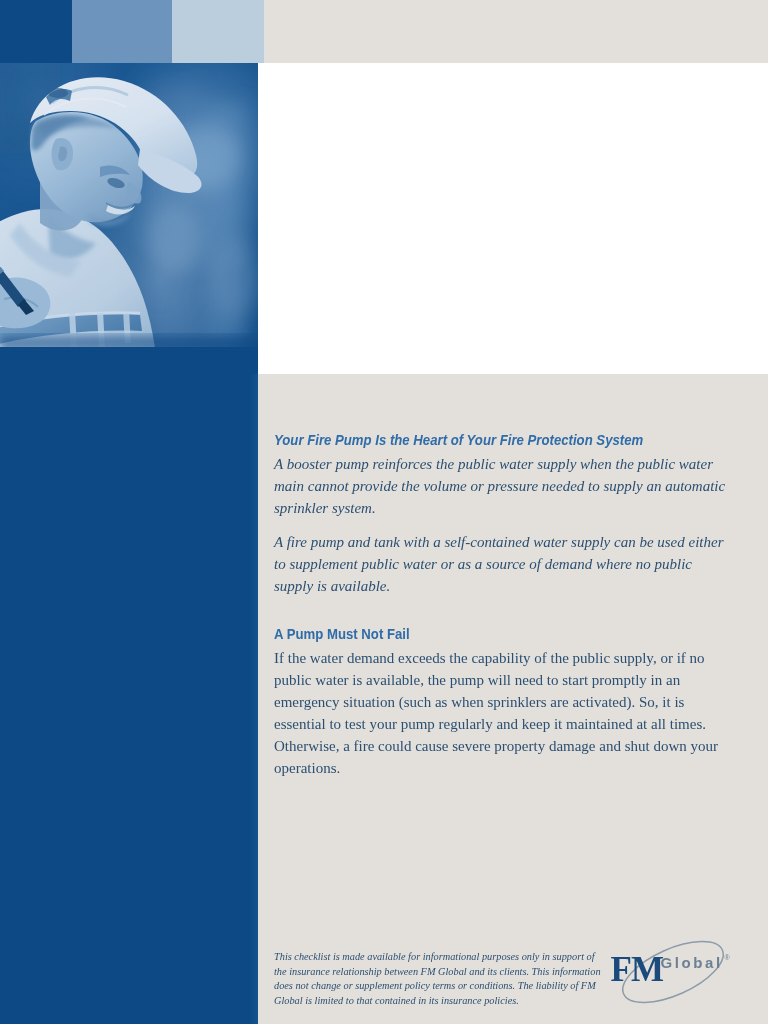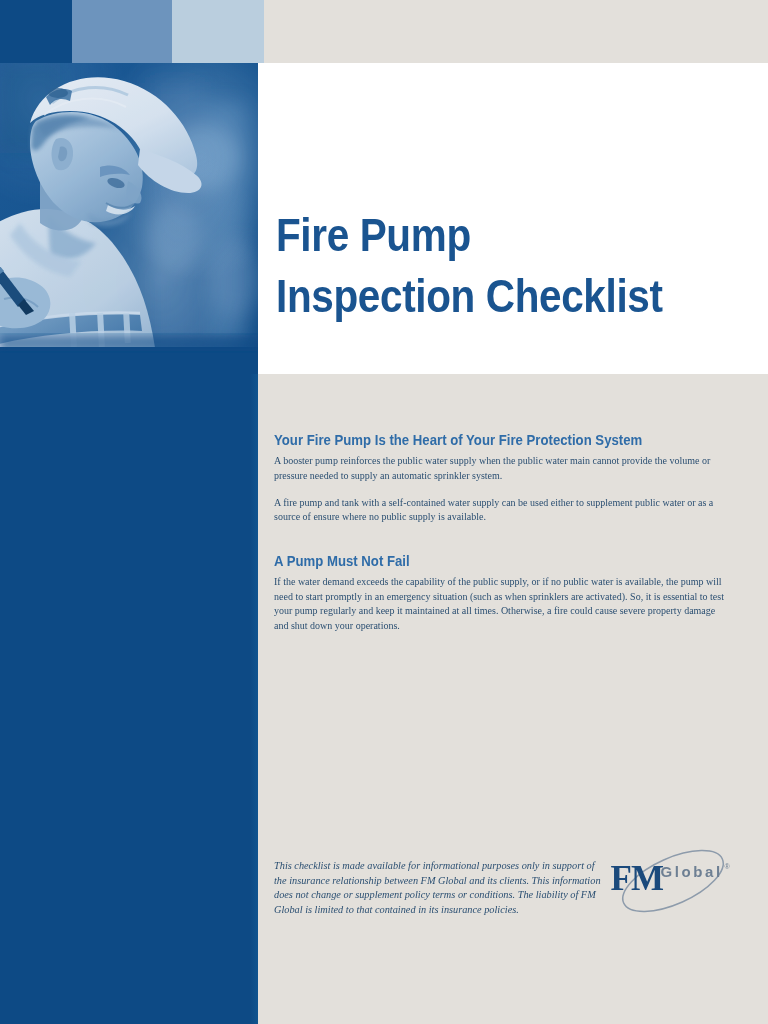--- a/index.html
+++ b/index.html
@@ -98,34 +98,34 @@
     font-size: 15.5px;
     line-height: 1.25;
     color: #2f6ca8;
     transform: scaleX(0.85);
     transform-origin: left center;
     white-space: nowrap;
   }
   .sec-p {
     margin: 0 0 12px 0;
     font-family: "Liberation Serif", serif;
-    font-size: 10px;
+    font-size: 15px;
     line-height: 1.46;
     color: #2b4f72;
   }
   .sec-p:last-child { margin-bottom: 0; }
 
   
-  .section.s1 { margin-bottom: 26px; }
+  .section.s1 { margin-bottom: 26px; font-style: italic; }
   .section.s2 { margin-bottom: 40px; }
 
   
   .footer {
     position: absolute;
-    left: 274px; top: 859px;
+    left: 274px; top: 950px;
     width: 470px;
     display: flex;
     align-items: flex-start;
     justify-content: space-between;
   }
   .disclaimer {
     width: 330px;
     margin: 0;
     font-family: "Liberation Serif", serif;
     font-style: italic;
@@ -305,31 +305,27 @@
       <path d="M 24 236 L 34 248 L 26 252 L 18 242 Z" fill="#0f3557"></path>
       <path d="M -6 196 L 4 208 L -4 214 L -14 202 Z" fill="#5f8cb4"></path>
 
       <rect width="258" height="311" fill="#1e5e9a" opacity="0.12"></rect>
 
       <rect x="0" y="284" width="258" height="27" fill="#0d4a85"></rect>
       <rect x="0" y="272" width="258" height="16" fill="#0d4a85" opacity="0.55" filter="url(#soft)"></rect>
     </svg>
   </div>
 
-  <div class="title-wrap">
-    <h1 class="doc-title">Fire Pump</h1>
-    <h1 class="doc-title">Inspection Checklist</h1>
-  </div>
 
   <div class="content">
 
     <div class="section s1">
       <h2 class="sec-head">Your Fire Pump Is the Heart of Your Fire Protection System</h2>
       <p class="sec-p">A booster pump reinforces the public water supply when the public water main cannot provide the volume or pressure needed to supply an automatic sprinkler system.</p>
-      <p class="sec-p">A fire pump and tank with a self-contained water supply can be used either to supplement public water or as a source of ensure where no public supply is available.</p>
+      <p class="sec-p">A fire pump and tank with a self-contained water supply can be used either to supplement public water or as a source of demand where no public supply is available.</p>
     </div>
 
     <div class="section s2">
       <h2 class="sec-head">A Pump Must Not Fail</h2>
       <p class="sec-p">If the water demand exceeds the capability of the public supply, or if no public water is available, the pump will need to start promptly in an emergency situation (such as when sprinklers are activated). So, it is essential to test your pump regularly and keep it maintained at all times. Otherwise, a fire could cause severe property damage and shut down your operations.</p>
     </div>
 
 
   </div>
 

